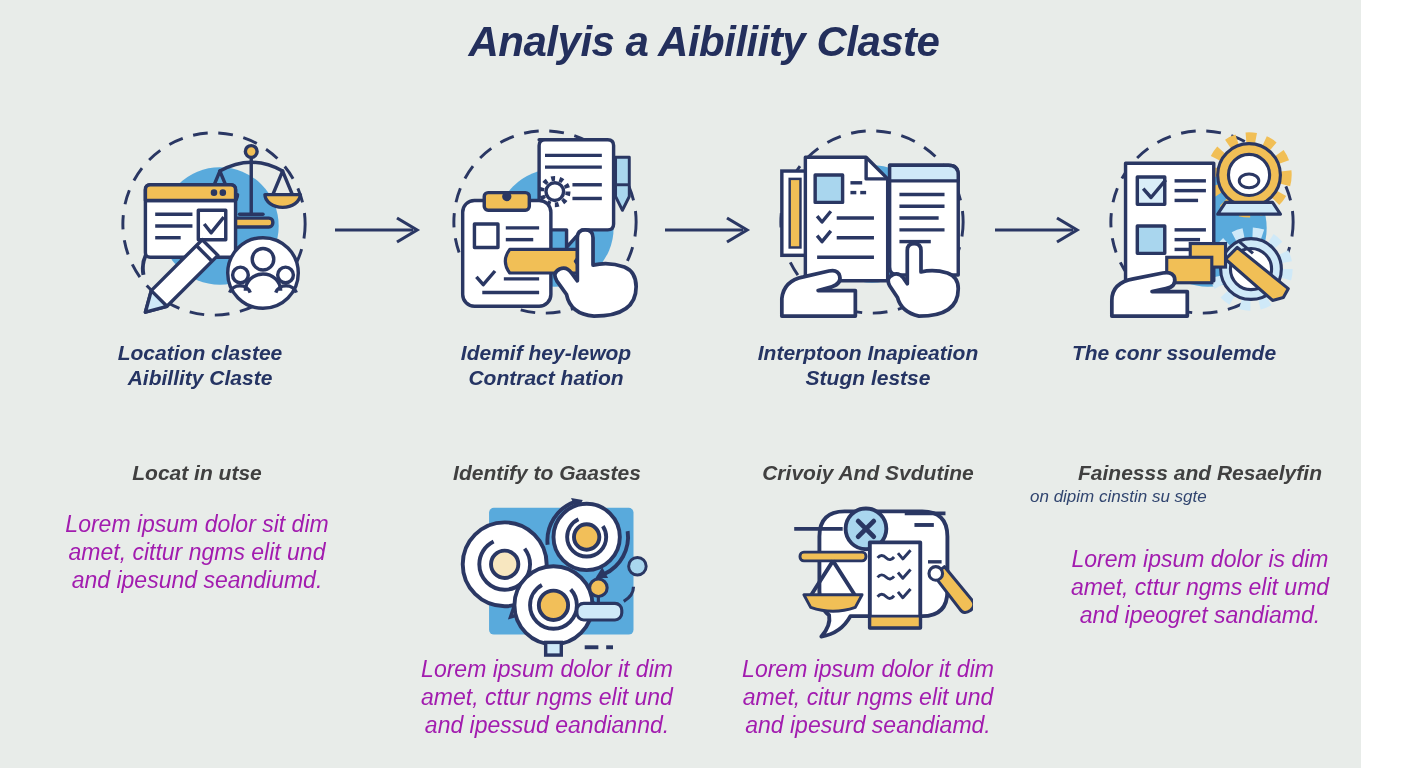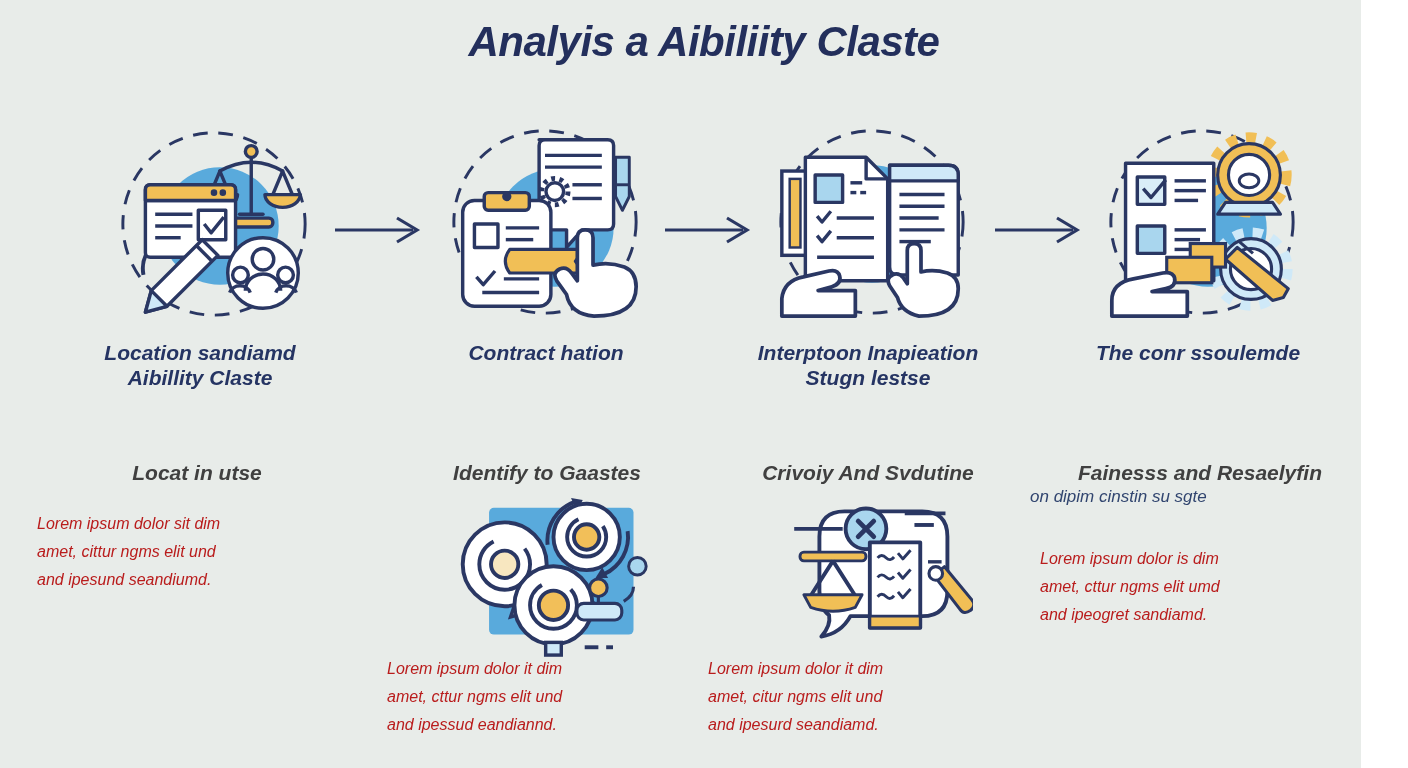--- a/index.html
+++ b/index.html
@@ -23,22 +23,22 @@
   .step-label span { display: block; }
   .detail-heading {
     position: absolute; top: 461px; width: 340px; text-align: center;
     font-size: 21px; font-weight: 700; color: #404040; line-height: 24px;
   }
   .detail-sub {
     position: absolute; top: 487px; width: 340px; text-align: left;
     font-size: 17px; font-weight: 400; color: #31456f;
   }
   .detail-body {
-    position: absolute; width: 320px; 
-    font-size: 16px; color: #b91c1c; line-height: 28px;
+    position: absolute; width: 320px; text-align: center;
+    font-size: 23px; color: #a21caf; line-height: 28px;
   }
   .detail-body span { display: block; }
   .bottom-icon { position: absolute; }
 </style>
 </head>
 <body>
 
 <div class="canvas">
 
   <h1 class="title">Analyis a Aibiliity Claste</h1>
@@ -224,31 +224,32 @@
     </svg>
   </div>
   <div class="flow-arrow" style="left:993px; top:214px;">
     <svg width="92" height="32" viewBox="0 0 92 32">
       <line x1="2" y1="16" x2="80" y2="16" stroke="#2a3763" stroke-width="3.2"></line>
       <polyline points="64,4 84,16 64,28" fill="none" stroke="#2a3763" stroke-width="3.2"></polyline>
     </svg>
   </div>
 
   <div class="step-label" style="left:40px;">
-    <span>Location sandiamd</span>
+    <span>Location clastee</span>
     <span>Aibillity Claste</span>
   </div>
   <div class="step-label" style="left:386px;">
+    <span>Idemif hey-lewop</span>
     <span>Contract hation</span>
   </div>
   <div class="step-label" style="left:708px;">
     <span>Interptoon Inapieation</span>
     <span>Stugn lestse</span>
   </div>
-  <div class="step-label" style="left:1038px;">
+  <div class="step-label" style="left:1014px;">
     <span>The conr ssoulemde</span>
   </div>
 
   <div class="detail-heading" style="left:27px;">Locat in utse</div>
   <div class="detail-heading" style="left:377px;">Identify to Gaastes</div>
   <div class="detail-heading" style="left:698px;">Crivoiy And Svdutine</div>
   <div class="detail-heading" style="left:1030px;">Fainesss and Resaelyfin</div>
   <div class="detail-sub" style="left:1030px;">on dipim cinstin su sgte</div>
 
   <div class="detail-body" style="left:37px; top:510px;">

